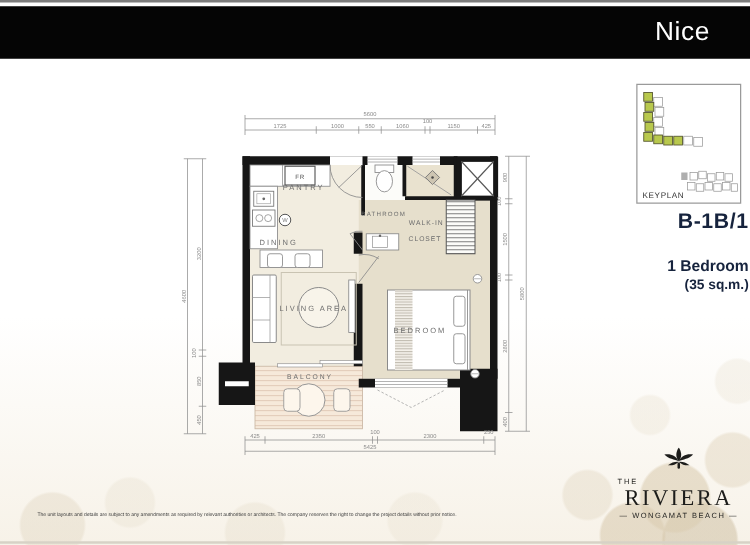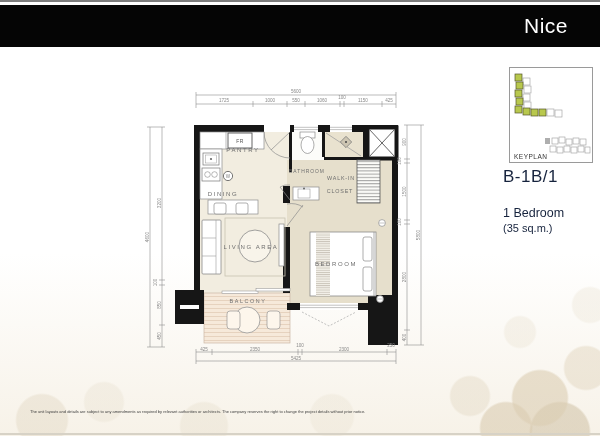--- a/index.html
+++ b/index.html
@@ -27,21 +27,21 @@
 
   
   .keyplan-box{position:absolute;left:509px;top:67px;width:84px;height:96px;background:#fff;
     border:1px solid #9a9a9a;box-sizing:border-box;}
   .tower-label{position:absolute;right:4px;top:3px;width:50px;text-align:right;
     color:#1b2a4a;font-size:11.5px;line-height:1.12;}
   .keyplan-caption{position:absolute;left:4px;bottom:2px;font-size:6.5px;letter-spacing:.5px;color:#333;}
   .keyplan-box svg{position:absolute;left:0;top:0;}
 
   
-  .unit-info{position:absolute;left:503px;top:167px;width:96px;text-align:left;color:#16233d;}
+  .unit-info{position:absolute;left:503px;top:167px;width:96px;text-align:right;color:#16233d;font-weight:bold;}
   .unit-code{font-size:17px;letter-spacing:.5px;}
   .unit-type{font-size:12.5px;margin-top:19px;}
   .unit-area{font-size:11px;margin-top:2px;}
 
   
   .plan{position:absolute;left:130px;top:52px;}
   .plan text{fill:#7c7c7c;font-size:4.6px;}
   .plan .room{fill:#6e6e6e;font-size:6px;letter-spacing:1.6px;text-anchor:middle;}
   .plan .dim{font-size:4.6px;fill:#8a8a8a;text-anchor:middle;}
   .plan .fixlbl{font-size:5px;fill:#555;text-anchor:middle;letter-spacing:.5px;}
@@ -318,17 +318,32 @@
       <text class="dim" transform="rotate(-90 275.5 90)" x="275.5" y="90">900</text>
       <text class="dim" transform="rotate(-90 271 109)" x="271" y="109">100</text>
       <text class="dim" transform="rotate(-90 275.5 139.5)" x="275.5" y="139.5">1500</text>
       <text class="dim" transform="rotate(-90 271 170)" x="271" y="170">100</text>
       <text class="dim" transform="rotate(-90 275.5 225)" x="275.5" y="225">2800</text>
       <text class="dim" transform="rotate(-90 275.5 285.5)" x="275.5" y="285.5">400</text>
       <text class="dim" transform="rotate(-90 289.5 183)" x="289.5" y="183">5800</text>
     </g>
   </svg>
 
+  <div class="logo">
+    <svg width="26" height="19" viewBox="0 0 26 19">
+      <g fill="#1d1d1b">
+        <path d="M13,0 C15.6,3.8 15.6,8 13,11 C10.4,8 10.4,3.8 13,0 Z"></path>
+        <path d="M13,11 C9.5,9.2 5,9.4 1.5,5.6 C6.5,4.6 10.8,6.6 13,11 Z"></path>
+        <path d="M13,11 C16.5,9.2 21,9.4 24.5,5.6 C19.5,4.6 15.2,6.6 13,11 Z"></path>
+        <path d="M13,11.5 C10,13.8 7.6,14.6 4.4,14.2 C7.2,12 10.2,11.2 13,11.5 Z"></path>
+        <path d="M13,11.5 C16,13.8 18.4,14.6 21.6,14.2 C18.8,12 15.8,11.2 13,11.5 Z"></path>
+        <rect x="12" y="12" width="2" height="5" rx="1"></rect>
+      </g>
+    </svg>
+    <div class="logo-the">THE</div>
+    <div class="logo-name">RIVIERA</div>
+    <div class="logo-tagline">— WONGAMAT BEACH —</div>
+  </div>
 
   <div class="disclaimer">The unit layouts and details are subject to any amendments as required by relevant authorities or architects. The company reserves the right to change the project details without prior notice.</div>
 
   <div class="bottom-line"></div>
 </div>
 
 </body></html>

